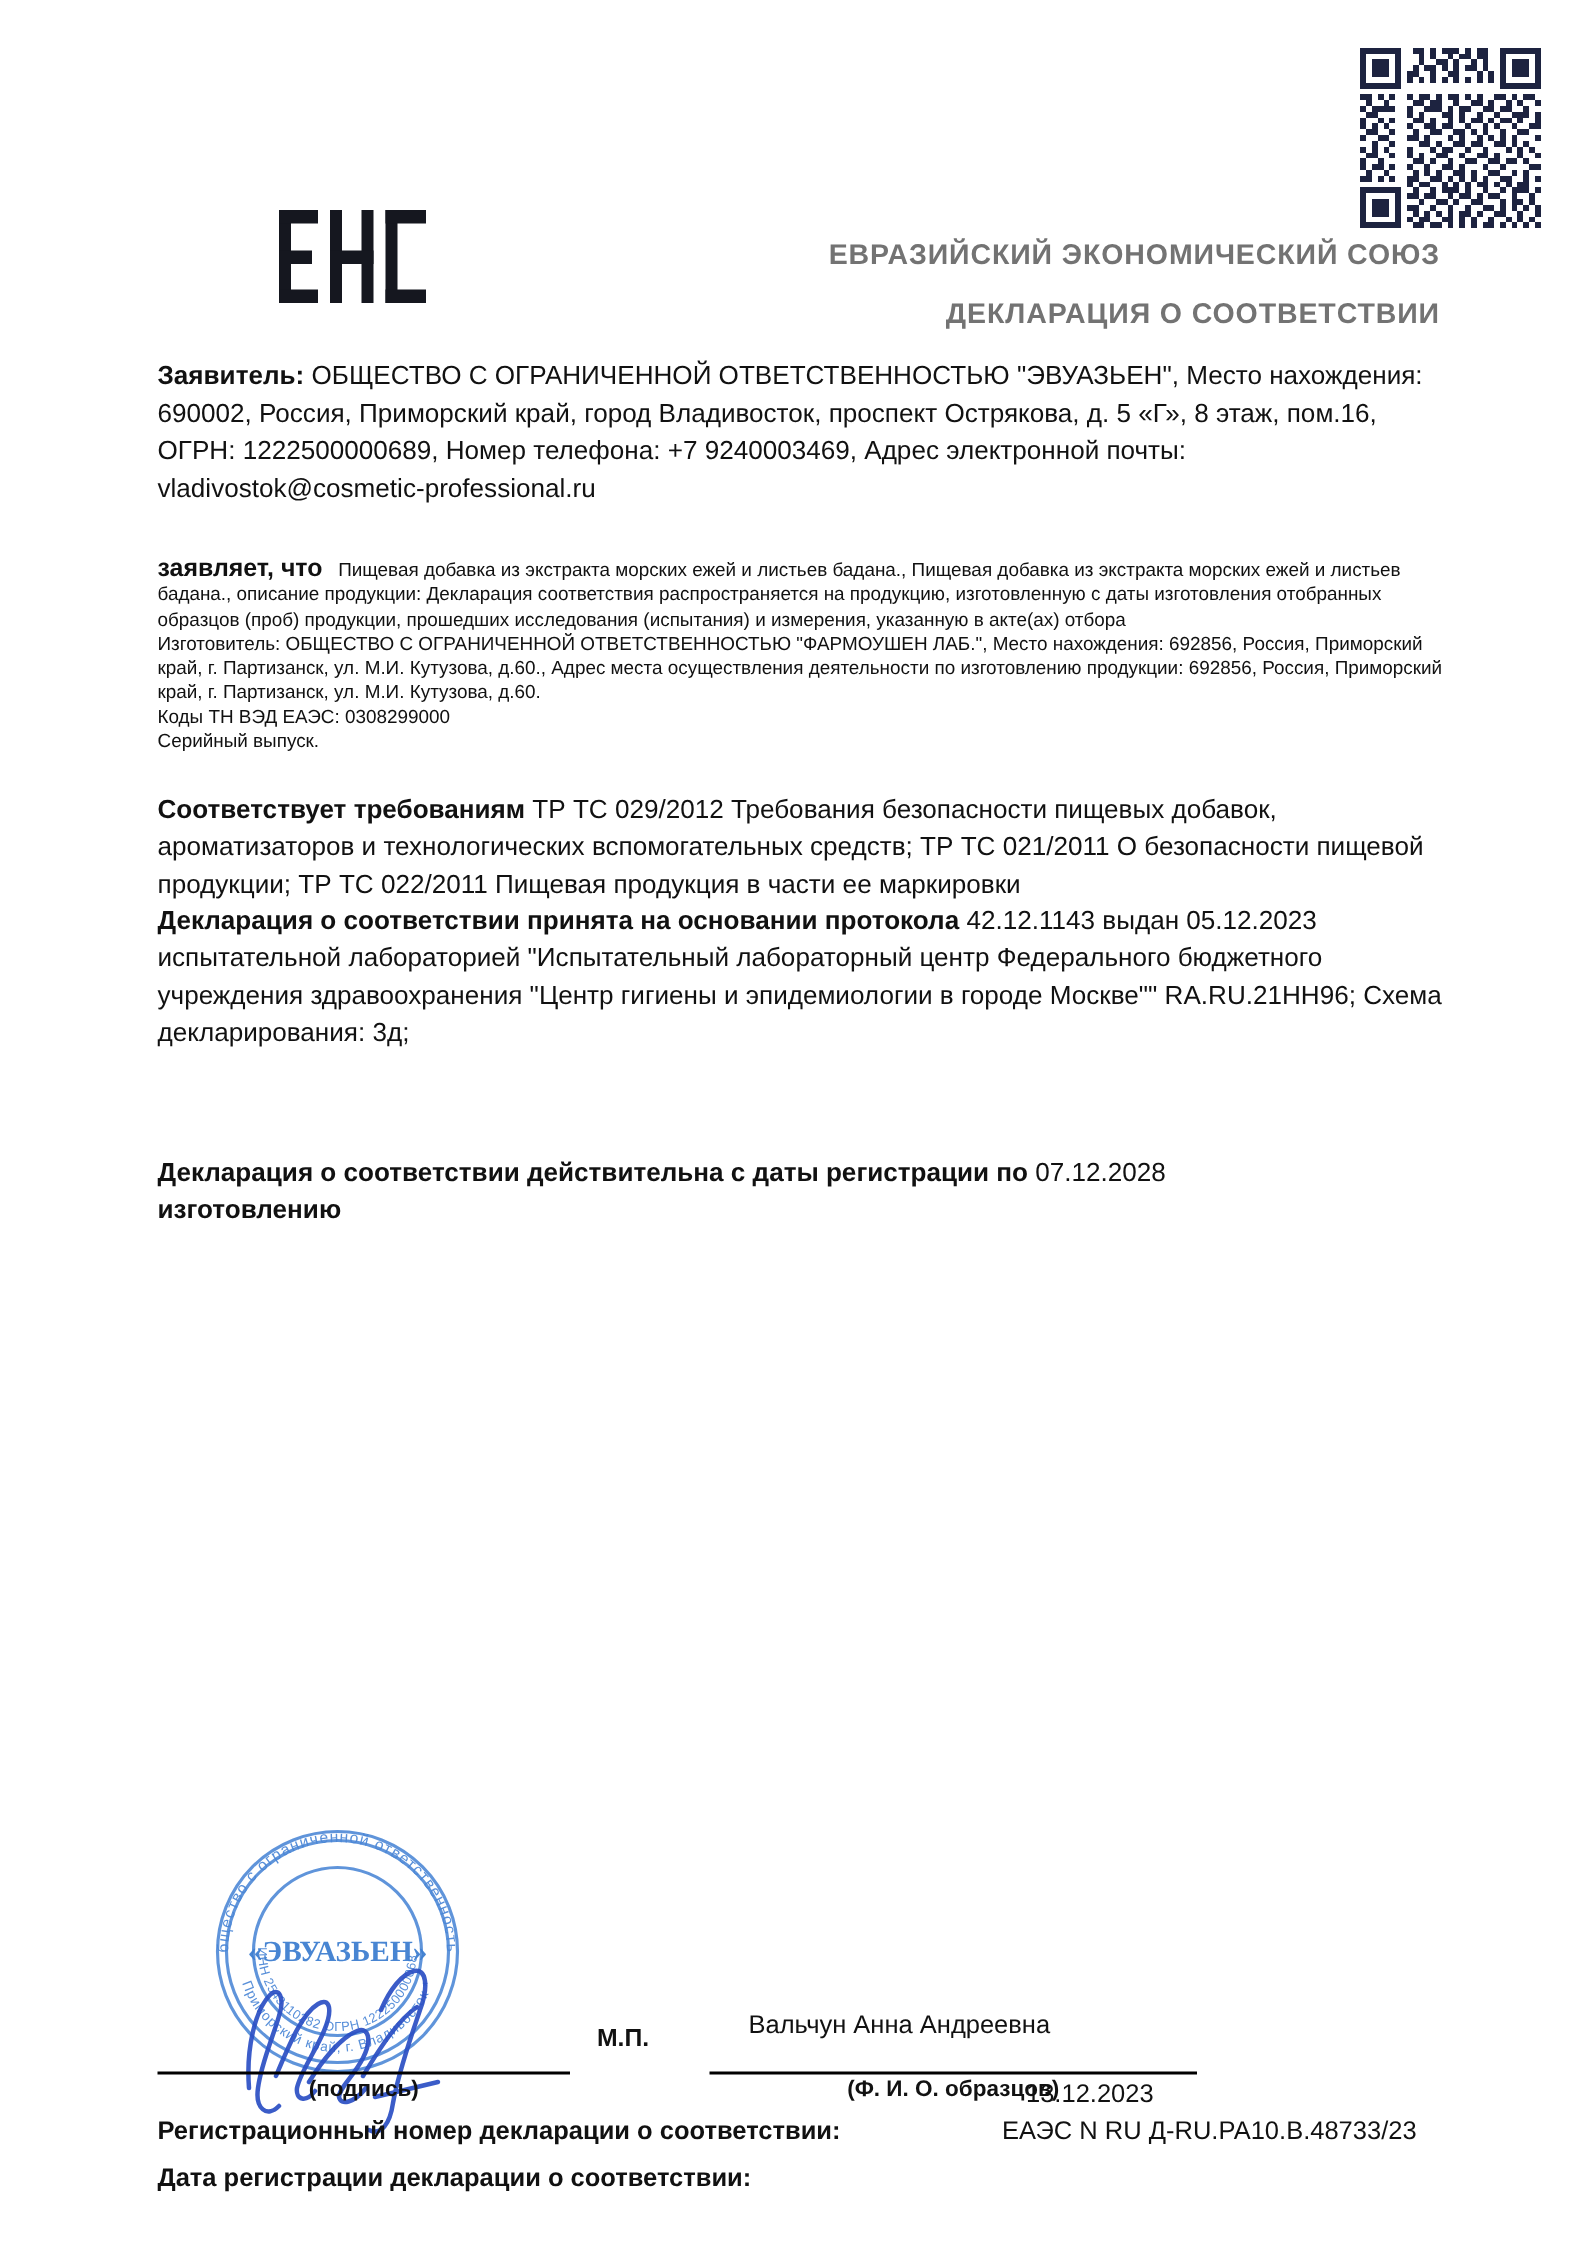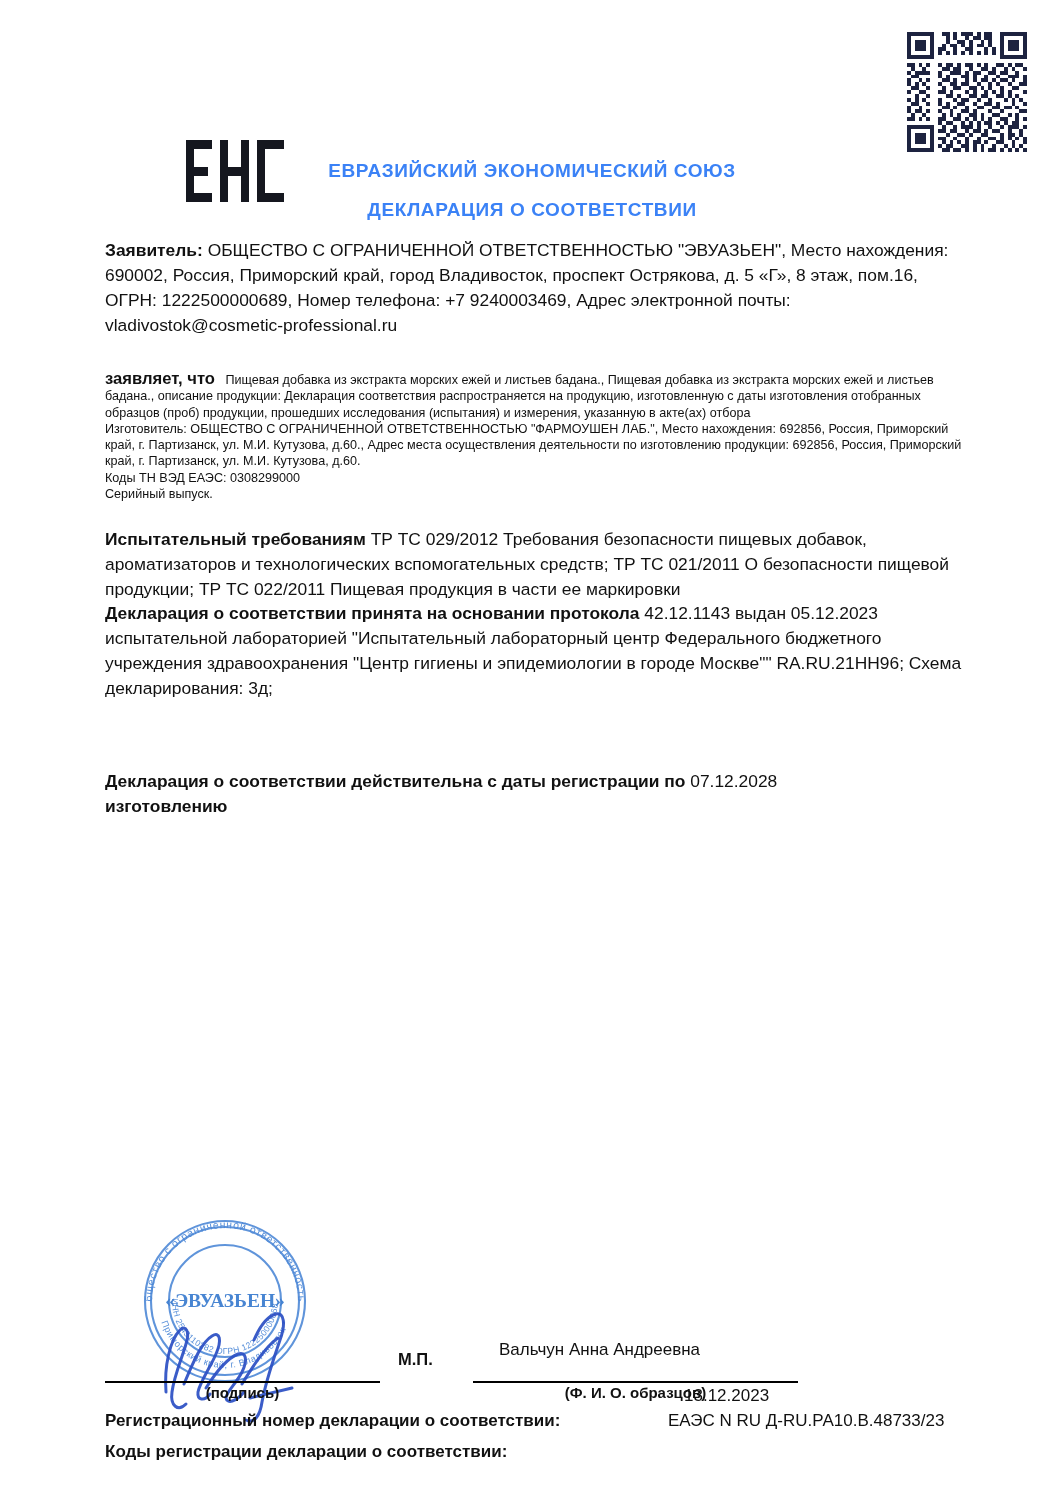--- a/index.html
+++ b/index.html
@@ -39,25 +39,25 @@
     width: 104px;
     height: 62px;
   }
   .eac-mark svg { display:block; width:100%; height:100%; }
 
   
   .doc-heading {
     position: absolute;
     left: 104px;
     width: 856px;
-    text-align: center;
+    text-align: right;
     font-weight: bold;
     font-size: 19px;
     letter-spacing: 0.6px;
-    color: #3b82f6;
+    color: #737373;
   }
   #h-union { top: 160px; }
   #h-decl  { top: 199px; }
 
   
   .block {
     position: absolute;
     left: 105px;
     width: 862px;
     box-sizing: border-box;
@@ -430,21 +430,21 @@
   <div class="block small" style="top:371px;">
     <div>
       <b>заявляет, что</b>&nbsp;&nbsp;&nbsp;<span>Пищевая добавка из экстракта морских ежей и листьев бадана., Пищевая добавка из экстракта морских ежей и листьев бадана., описание продукции: Декларация соответствия распространяется на продукцию, изготовленную с даты изготовления отобранных образцов (проб) продукции, прошедших исследования (испытания) и измерения, указанную в акте(ах) отбора</span>
     </div>
     <div>Изготовитель: ОБЩЕСТВО С ОГРАНИЧЕННОЙ ОТВЕТСТВЕННОСТЬЮ "ФАРМОУШЕН ЛАБ.", Место нахождения: 692856, Россия, Приморский край, г. Партизанск, ул. М.И. Кутузова, д.60., Адрес места осуществления деятельности по изготовлению продукции: 692856, Россия, Приморский край, г. Партизанск, ул. М.И. Кутузова, д.60.</div>
     <div>Коды ТН ВЭД ЕАЭС: 0308299000</div>
     <div>Серийный выпуск.</div>
   </div>
 
   <div class="block big" style="top:527px;">
-    <b>Испытательный требованиям</b><span>  ТР ТС 029/2012 Требования безопасности пищевых добавок, ароматизаторов и технологических вспомогательных средств; ТР ТС 021/2011 О безопасности пищевой продукции; ТР ТС 022/2011 Пищевая продукция в части ее маркировки</span>
+    <b>Соответствует требованиям</b><span>  ТР ТС 029/2012 Требования безопасности пищевых добавок, ароматизаторов и технологических вспомогательных средств; ТР ТС 021/2011 О безопасности пищевой продукции; ТР ТС 022/2011 Пищевая продукция в части ее маркировки</span>
   </div>
 
   <div class="block big" style="top:601px;">
     <b>Декларация о соответствии принята на основании протокола</b><span> 42.12.1143 выдан 05.12.2023 испытательной лабораторией "Испытательный лабораторный центр Федерального бюджетного учреждения здравоохранения "Центр гигиены и эпидемиологии в городе Москве"" RA.RU.21НН96; Схема декларирования: 3д;</span>
   </div>
 
 
   <div class="block big" style="top:769px;">
     <b>Декларация о соответствии действительна с даты регистрации по</b><span> 07.12.2028</span><br>
     <b>изготовлению</b>
@@ -495,16 +495,16 @@
 
   <div class="sig-caption" id="cap-podpis">(подпись)</div>
   <div class="sig-caption" id="cap-fio">(Ф. И. О. образцов)</div>
 
   <div id="mp-label">М.П.</div>
   <div id="signer-name">Вальчун Анна Андреевна</div>
 
   <div class="foot-row foot-label" id="foot-label-regnum">Регистрационный номер декларации о соответствии:</div>
   <div class="foot-row" id="foot-value-regnum">ЕАЭС N RU Д-RU.РА10.В.48733/23</div>
 
-  <div class="foot-row foot-label" id="foot-label-regdate">Коды регистрации декларации о соответствии:</div>
+  <div class="foot-row foot-label" id="foot-label-regdate">Дата регистрации декларации о соответствии:</div>
   <div class="foot-row" id="foot-value-regdate">13.12.2023</div>
 
 </div>
 
 </body></html>

